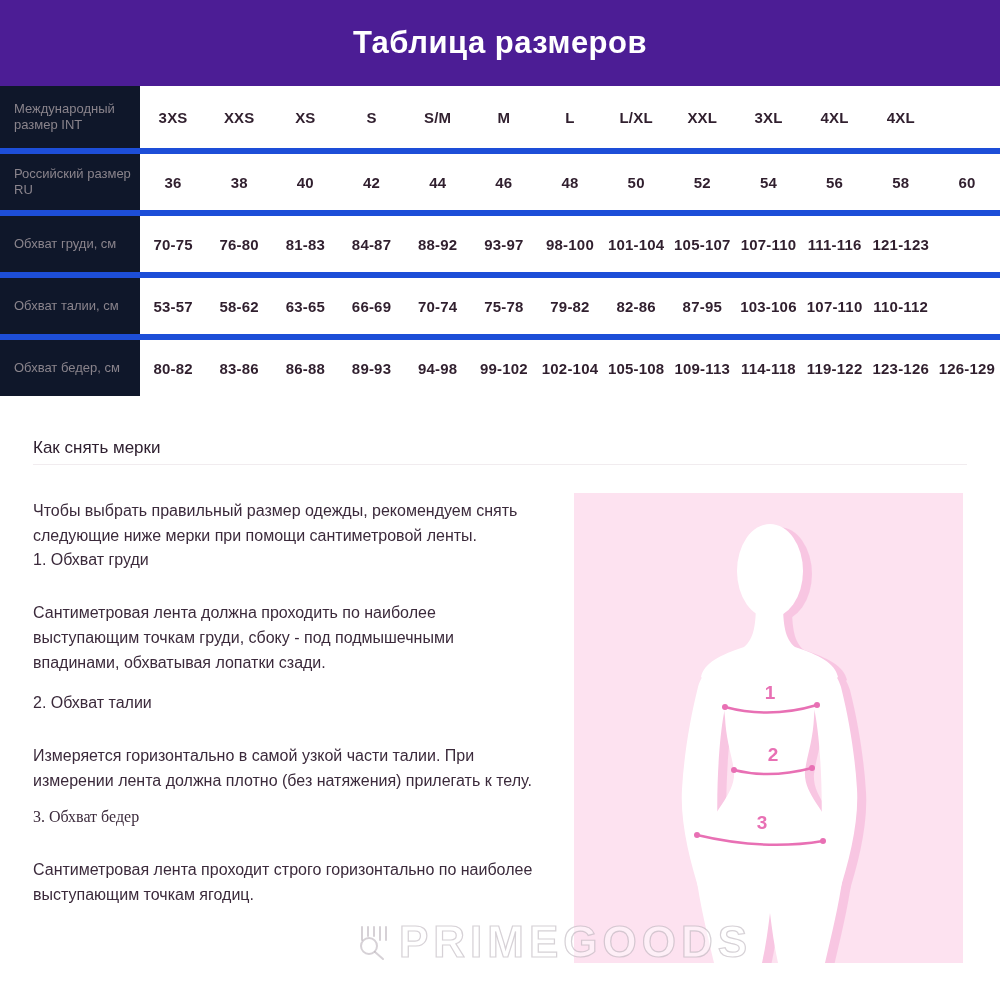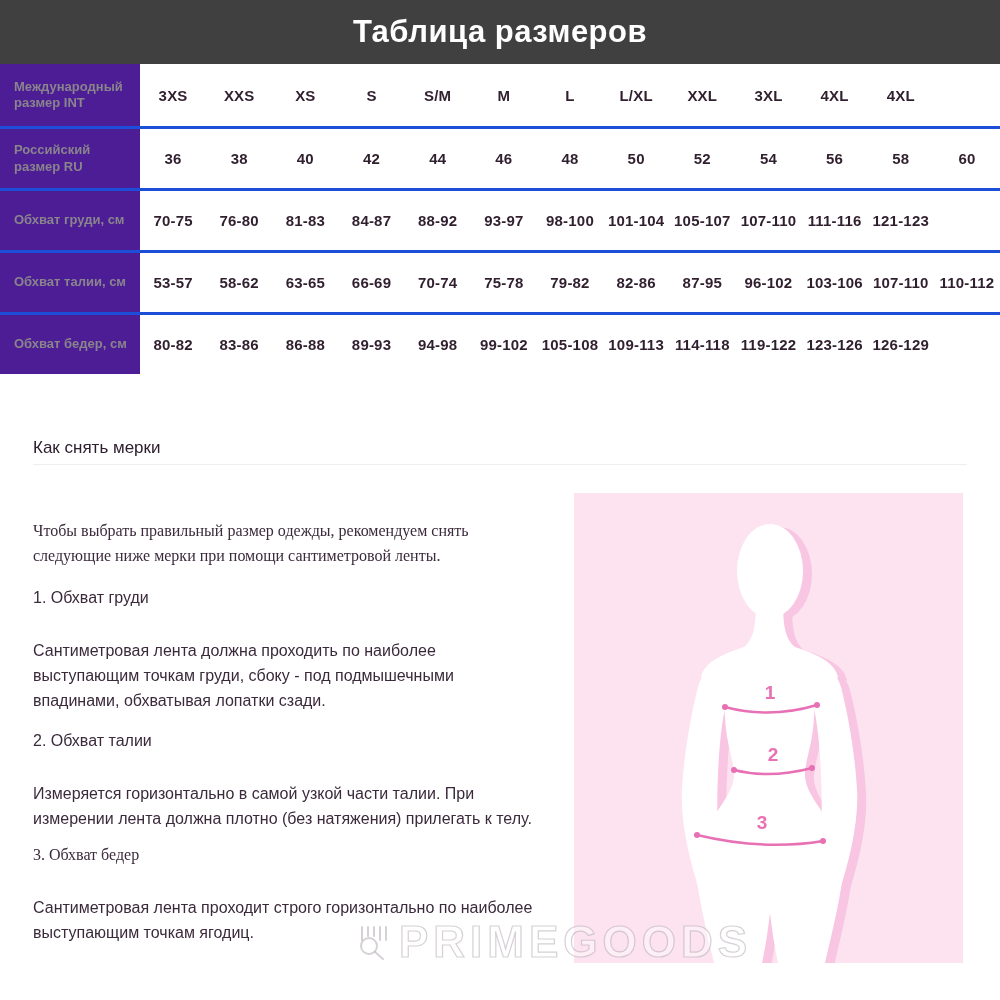--- a/index.html
+++ b/index.html
@@ -3,50 +3,50 @@
 <meta charset="utf-8">
 <style>
   * { margin:0; padding:0; box-sizing:border-box; }
   html,body { background:#ffffff; }
   .page {
     position:relative; width:1000px; height:1000px; overflow:hidden;
     background:#ffffff; font-family:"Liberation Sans", sans-serif; color:#3b2a3b;
   }
   
   .banner {
-    height:64px; width:100%; background:#404040;
+    height:86px; width:100%; background:#4c1d95;
     display:flex; align-items:center; justify-content:center;
   }
   .banner .title {
     color:#ffffff; font-size:31px; font-weight:bold; letter-spacing:0.5px;
   }
   
   .size-table { width:100%; }
   .trow {
     display:grid; grid-template-columns:140px repeat(13, 1fr);
-    height:62px; border-top:3px solid #1d4ed8;
+    height:62px; border-top:6px solid #1d4ed8;
   }
   .trow:first-child { border-top:none; }
   .tlabel {
-    background:#4c1d95; color:#8a848c; font-size:13px; font-weight:bold;
+    background:#0f172a; color:#8a848c; font-size:13px; font-weight:normal;
     line-height:1.25; display:flex; align-items:center; padding:0 6px 0 14px;
   }
   .tcell {
     display:flex; align-items:center; justify-content:center;
     font-size:15px; font-weight:600; color:#301f2e; letter-spacing:0.2px;
   }
   
   .guide-divider {
     position:absolute; left:33px; right:33px; top:464px;
     border-bottom:1px solid #f1ecef;
   }
   .guide { position:absolute; left:33px; top:438px; width:500px; }
   .guide .gh { font-size:17px; font-weight:normal; color:#2f2030; line-height:20px; }
-  .guide .gintro { margin-top:60px;font-family:Liberation Serif, serif; }
-  .guide .gt { margin-top:18px; font-size:16px; line-height:24px; }
+  .guide .gintro { margin-top:40px; }
+  .guide .gt { font-size:16px; line-height:24px; }
   .guide .gp, .guide .gintro { font-size:16px; line-height:25px; color:#3b2a3b; }
   .guide .gp { margin-top:28px; }
   
   .figure-panel {
     position:absolute; left:574px; top:493px; width:389px; height:470px;
     background:#fde2f0; overflow:hidden;
   }
   .figure-panel svg { display:block; }
   .body-group { filter:drop-shadow(9px 3px 0 #f8c6e2); }
   .mline { stroke:#e870b4; stroke-width:2.5; fill:none; stroke-linecap:round; }
@@ -126,33 +126,33 @@
         <div class="tlabel">Обхват талии, см</div>
         <div class="tcell">53-57</div>
         <div class="tcell">58-62</div>
         <div class="tcell">63-65</div>
         <div class="tcell">66-69</div>
         <div class="tcell">70-74</div>
         <div class="tcell">75-78</div>
         <div class="tcell">79-82</div>
         <div class="tcell">82-86</div>
         <div class="tcell">87-95</div>
-        <div class="tcell">96-102</div>
         <div class="tcell">103-106</div>
         <div class="tcell">107-110</div>
         <div class="tcell">110-112</div>
       </div>
       <div class="trow">
         <div class="tlabel">Обхват бедер, см</div>
         <div class="tcell">80-82</div>
         <div class="tcell">83-86</div>
         <div class="tcell">86-88</div>
         <div class="tcell">89-93</div>
         <div class="tcell">94-98</div>
         <div class="tcell">99-102</div>
+        <div class="tcell">102-104</div>
         <div class="tcell">105-108</div>
         <div class="tcell">109-113</div>
         <div class="tcell">114-118</div>
         <div class="tcell">119-122</div>
         <div class="tcell">123-126</div>
         <div class="tcell">126-129</div>
       </div>
     </div>
 
   <div class="guide-divider"></div>

